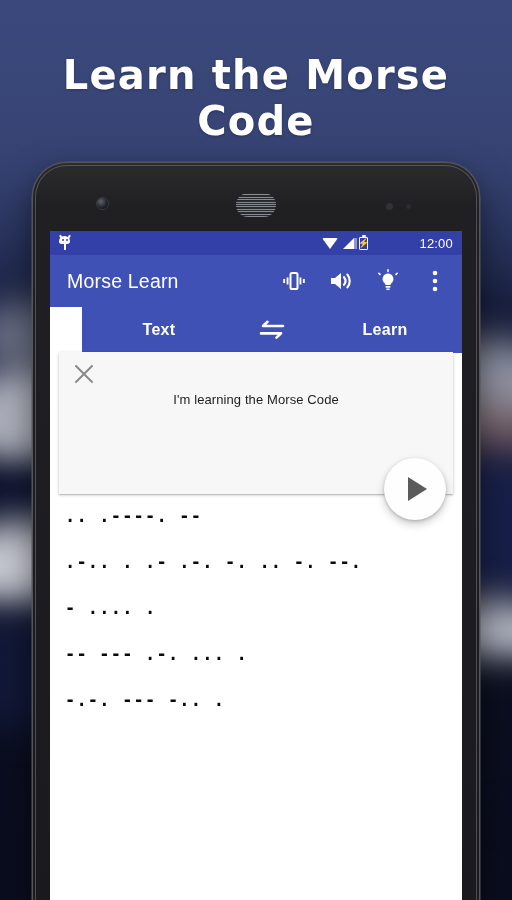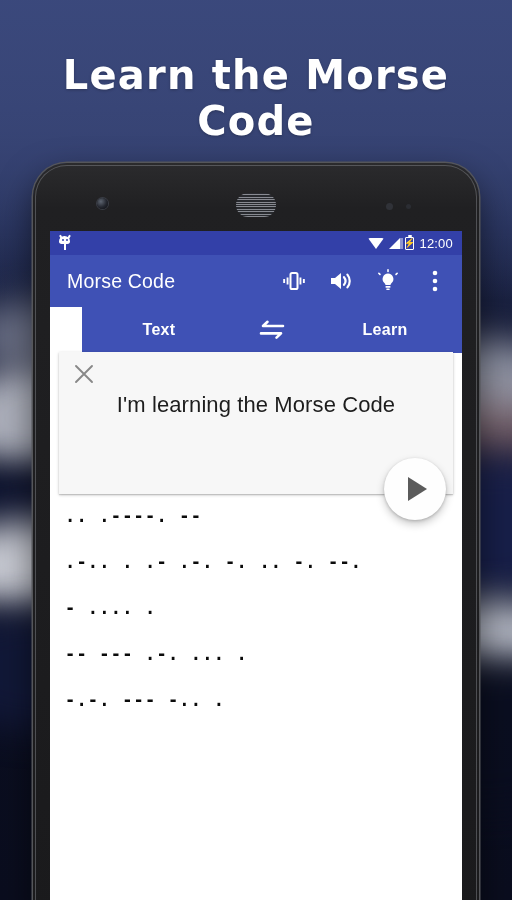--- a/index.html
+++ b/index.html
@@ -99,21 +99,21 @@
   
   .statusbar {
     height: 24px; background: #3340a8;
     display: flex; align-items: center;
     padding: 0 9px 0 8px;
     color: #fff;
   }
   .sb-left { display:flex; align-items:center; gap:6px; }
   .sb-spacer { flex: 1; }
   .sb-right { display:flex; align-items:center; gap:5px; }
-  .sb-time { font-size: 13px; font-weight: 500; letter-spacing:.2px; }
+  .sb-time { font-size: 13px; font-weight: 500; letter-spacing:.2px;margin-left:46px; }
   .ic-wifi { width:0;height:0;border-left:8px solid transparent;border-right:8px solid transparent;border-top:11px solid #fff; border-radius:2px;}
   .ic-signal { width:0;height:0;border-left:11px solid transparent;border-bottom:11px solid #fff; position:relative;}
   .ic-signal:after{content:"";position:absolute;left:0px;bottom:-11px;width:3px;height:11px;background:rgba(255,255,255,.45);}
   .ic-batt { width:9px;height:13px;border:1.4px solid #fff;border-radius:1px;position:relative;display:flex;align-items:center;justify-content:center;}
   .ic-batt:before{content:"";position:absolute;top:-3px;left:2px;width:4px;height:2px;background:#fff;border-radius:1px;}
   .ic-batt span{font-size:9px;line-height:1;color:#fff;font-weight:bold;}
   .ic-appbug{position:relative;width:13px;height:14px;}
   .ic-appbug .head{position:absolute;left:1px;top:0;width:11px;height:8px;background:#fff;border-radius:6px 6px 3px 3px;}
   .ic-appbug .eye{position:absolute;top:3px;width:2px;height:2px;background:#3340a8;border-radius:50%;}
   .ic-appbug .eye.l{left:3.5px;} .ic-appbug .eye.r{left:7.5px;}
@@ -144,21 +144,21 @@
   .input-card {
     position:absolute; left:9px; top:-1px; width:394px; height:142px;
     background:#f7f7f7;
     box-shadow: 0 1px 3px rgba(0,0,0,.22), 0 1px 1px rgba(0,0,0,.12);
   }
   .clear-x {
     position:absolute; left:12px; top:9px; width:26px; height:26px;
   }
   .input-text {
     position:absolute; left:0; right:0; top:40px;
-    text-align:center; font-size:22px; color:#1d1d1d; letter-spacing:.1px;
+    text-align:center; font-size:13px; color:#1d1d1d; letter-spacing:.1px;
   }
   .fab {
     position:absolute; right:16px; top:105px;
     width: 62px; height: 62px; border-radius:50%;
     background:#fefefe;
     box-shadow: 0 4px 9px rgba(0,0,0,.22), 0 1px 3px rgba(0,0,0,.18);
     display:flex; align-items:center; justify-content:center;
     z-index: 5;
   }
   .fab .tri {
@@ -229,21 +229,21 @@
           <div class="ic-wifi"></div>
           <div class="ic-signal"></div>
           <div class="ic-batt">
             <span>⚡</span>
           </div>
           <div class="sb-time">12:00</div>
         </div>
       </div>
 
       <div class="appbar">
-        <div class="app-title">Morse Code</div>
+        <div class="app-title">Morse Learn</div>
         <div class="actions">
 
           <div class="act">
             <svg width="26" height="22" viewBox="0 0 26 22">
               <rect x="9.5" y="3" width="7" height="16" rx="1.6" fill="none" stroke="#fff" stroke-width="2"></rect>
               <rect x="5.6" y="7.5" width="1.9" height="7" fill="#fff"></rect>
               <rect x="2.2" y="9" width="1.9" height="4" fill="#fff"></rect>
               <rect x="18.5" y="7.5" width="1.9" height="7" fill="#fff"></rect>
               <rect x="21.9" y="9" width="1.9" height="4" fill="#fff"></rect>
             </svg>

